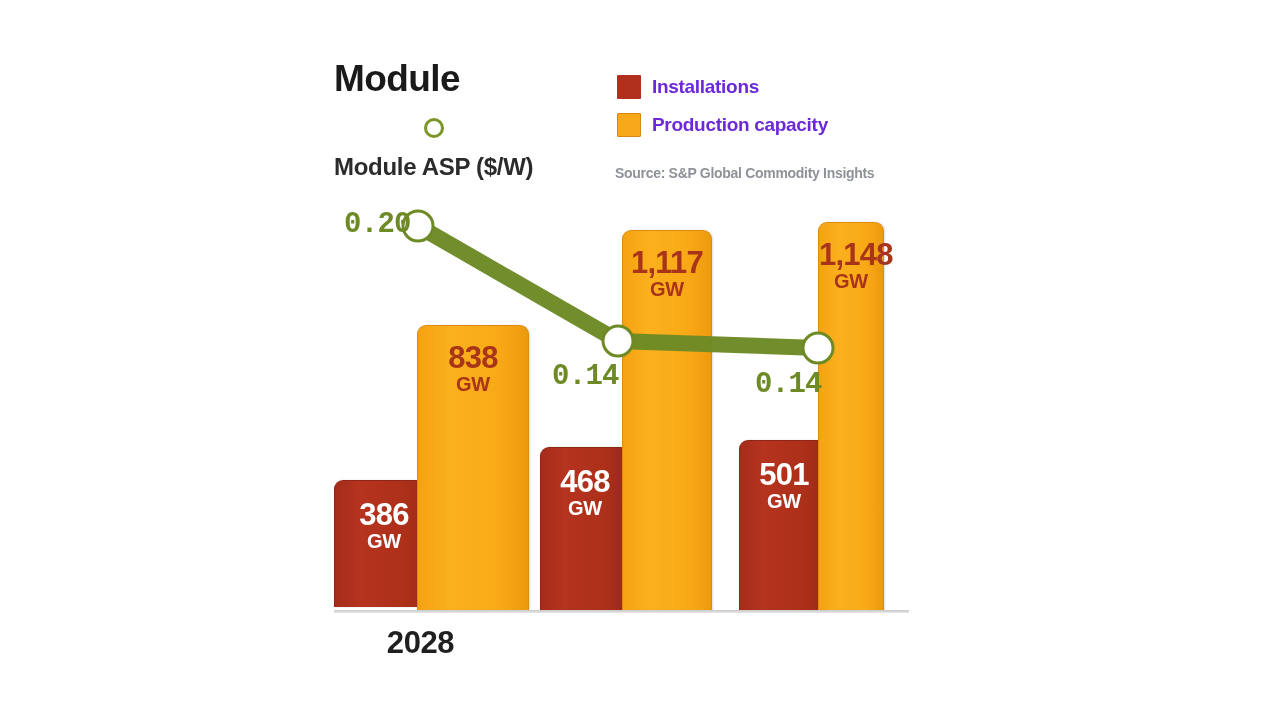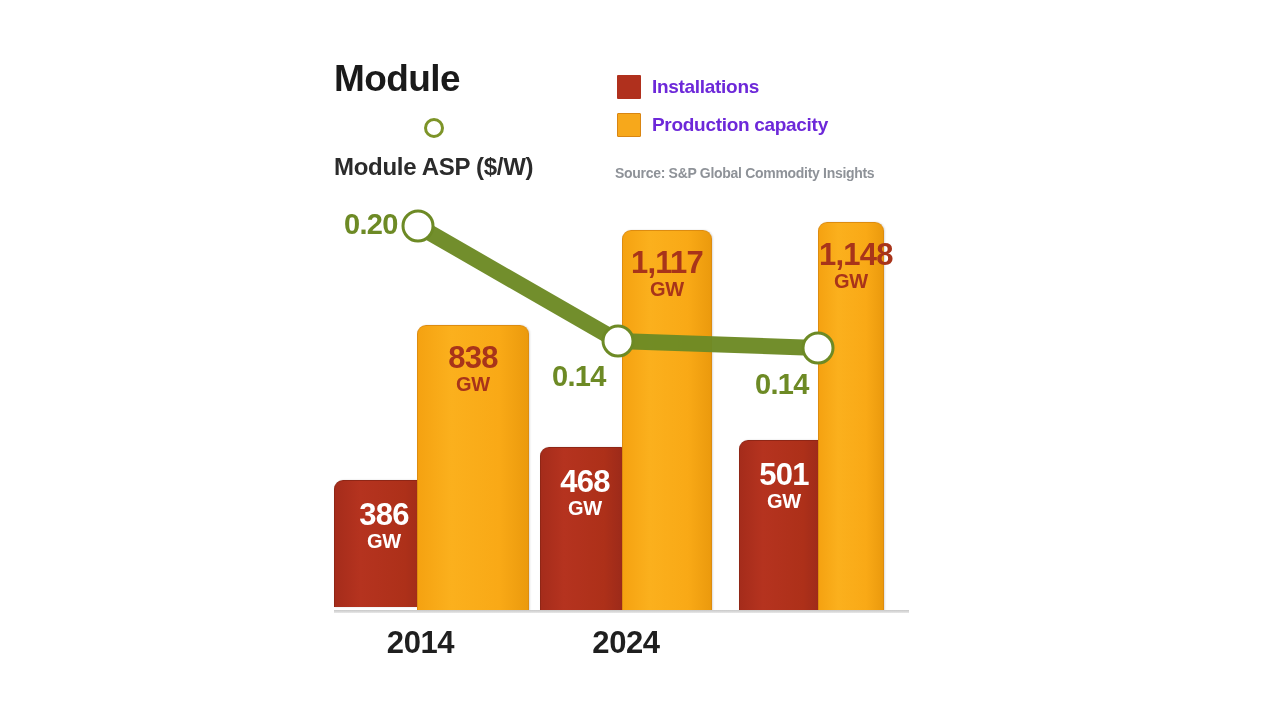--- a/index.html
+++ b/index.html
@@ -179,21 +179,21 @@
     left: 0;
     top: 0;
     width: 1280px;
     height: 720px;
     overflow: visible;
     pointer-events: none;
   }
 
   .asp-label {
     position: absolute;
-    font-family: Liberation Sans, sans-serif;
+    font-family: Liberation Mono, monospace;
     font-size: 29px;
     font-weight: bold;
     color: #6d8a25;
     letter-spacing: -0.7px;
     white-space: nowrap;
   }
 
   
   .x-tick {
     position: absolute;
@@ -279,17 +279,16 @@
       <circle cx="618" cy="341" r="15" fill="#ffffff" stroke="#6d8a25" stroke-width="3"></circle>
       <circle cx="818" cy="348" r="15" fill="#ffffff" stroke="#6d8a25" stroke-width="3"></circle>
     </svg>
 
     <div class="asp-label" style="left:344px; top:208px;">0.20</div>
     <div class="asp-label" style="left:552px; top:360px;">0.14</div>
     <div class="asp-label" style="left:755px; top:368px;">0.14</div>
 
     <div class="axis-line"></div>
 
-    <div class="x-tick" style="left:334px; width:173px;">2014</div>
-    <div class="x-tick" style="left:540px; width:172px;">2024</div>
+    <div class="x-tick" style="left:334px; width:173px;">2028</div>
 
   </div>
 </div>
 
 </body></html>

